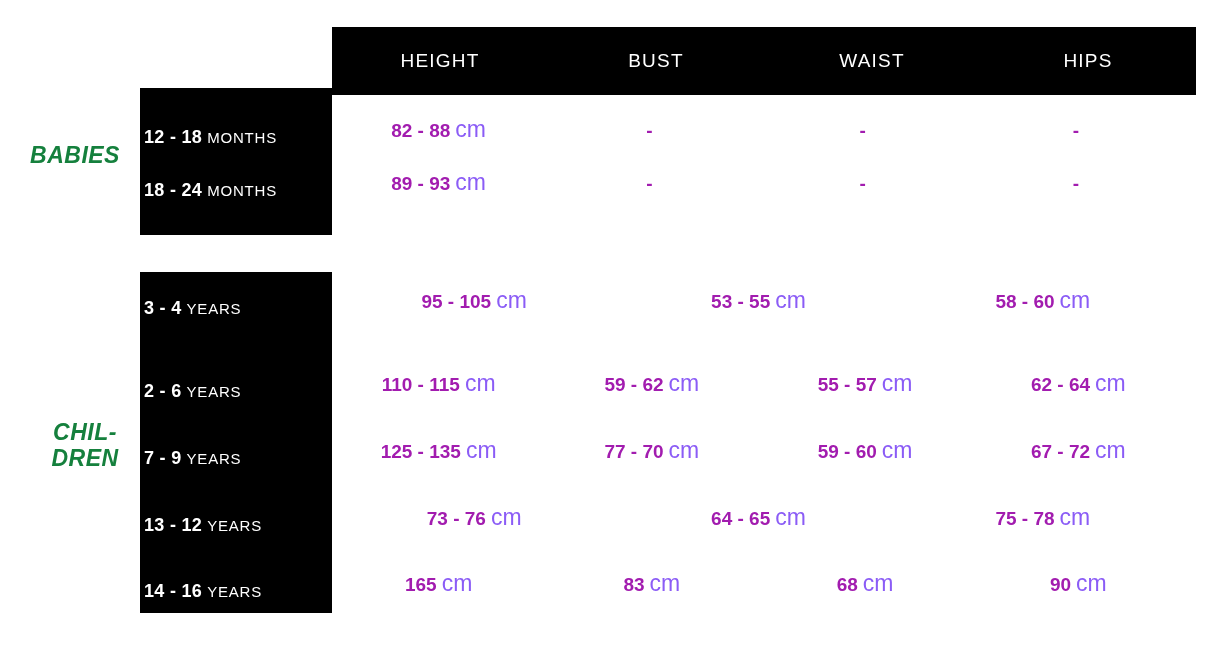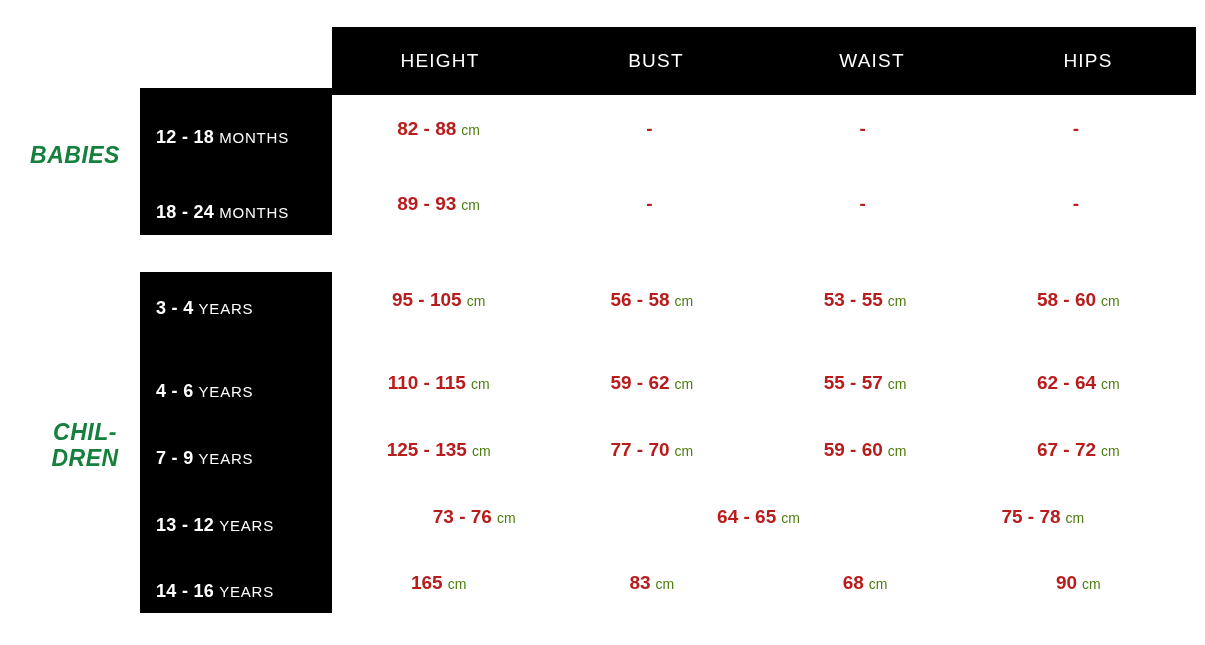--- a/index.html
+++ b/index.html
@@ -86,21 +86,21 @@
     position: absolute;
     left: 140px;
     width: 1045px;
     height: 44px;
     display: flex;
     align-items: center;
   }
   .size-cell {
     width: 192px;
     box-sizing: border-box;
-    padding-left: 16px;
+    padding-left: 4px;
     color: #ffffff;
     white-space: nowrap;
     margin-top: 16px;
   }
   .size-num {
     font-weight: bold;
     font-size: 18px;
     letter-spacing: 0.3px;
   }
   .size-unit {
@@ -111,27 +111,27 @@
   }
   .meas-cell {
     flex: 1 1 0;
     text-align: center;
     color: #7a7a7a;
     white-space: nowrap;
   }
   .meas-val {
     font-weight: bold;
     font-size: 19px;
-    color: #b91c1c;
+    color: #a21caf;
   }
   .meas-unit {
-    font-size: 14px;
+    font-size: 23px;
     font-weight: 400;
     margin-left: 5px;
-    color: #4d7c0f;
+    color: #8b5cf6;
   }
   
   .row.single .meas-cell {
     text-align: center;
   }
 </style>
 </head>
 <body>
 
 <div class="sheet">
@@ -163,21 +163,21 @@
       <span class="meas-val">-</span><span class="meas-unit"></span>
     </div>
     <div class="meas-cell">
       <span class="meas-val">-</span><span class="meas-unit"></span>
     </div>
     <div class="meas-cell">
       <span class="meas-val">-</span><span class="meas-unit"></span>
     </div>
   </div>
 
-  <div class="row" style="top:182px;">
+  <div class="row" style="top:160px;">
     <div class="size-cell">
       <span class="size-num">18 - 24</span><span class="size-unit">MONTHS</span>
     </div>
     <div class="meas-cell">
       <span class="meas-val">89 - 93</span><span class="meas-unit">cm</span>
     </div>
     <div class="meas-cell">
       <span class="meas-val">-</span><span class="meas-unit"></span>
     </div>
     <div class="meas-cell">
@@ -189,33 +189,30 @@
   </div>
 
   <div class="row" style="top:278px;">
     <div class="size-cell">
       <span class="size-num">3 - 4</span><span class="size-unit">YEARS</span>
     </div>
     <div class="meas-cell">
       <span class="meas-val">95 - 105</span><span class="meas-unit">cm</span>
     </div>
     <div class="meas-cell">
-      <span class="meas-val">56 - 58</span><span class="meas-unit">cm</span>
-    </div>
-    <div class="meas-cell">
       <span class="meas-val">53 - 55</span><span class="meas-unit">cm</span>
     </div>
     <div class="meas-cell">
       <span class="meas-val">58 - 60</span><span class="meas-unit">cm</span>
     </div>
   </div>
 
   <div class="row" style="top:361px;">
     <div class="size-cell">
-      <span class="size-num">4 - 6</span><span class="size-unit">YEARS</span>
+      <span class="size-num">2 - 6</span><span class="size-unit">YEARS</span>
     </div>
     <div class="meas-cell">
       <span class="meas-val">110 - 115</span><span class="meas-unit">cm</span>
     </div>
     <div class="meas-cell">
       <span class="meas-val">59 - 62</span><span class="meas-unit">cm</span>
     </div>
     <div class="meas-cell">
       <span class="meas-val">55 - 57</span><span class="meas-unit">cm</span>
     </div>

